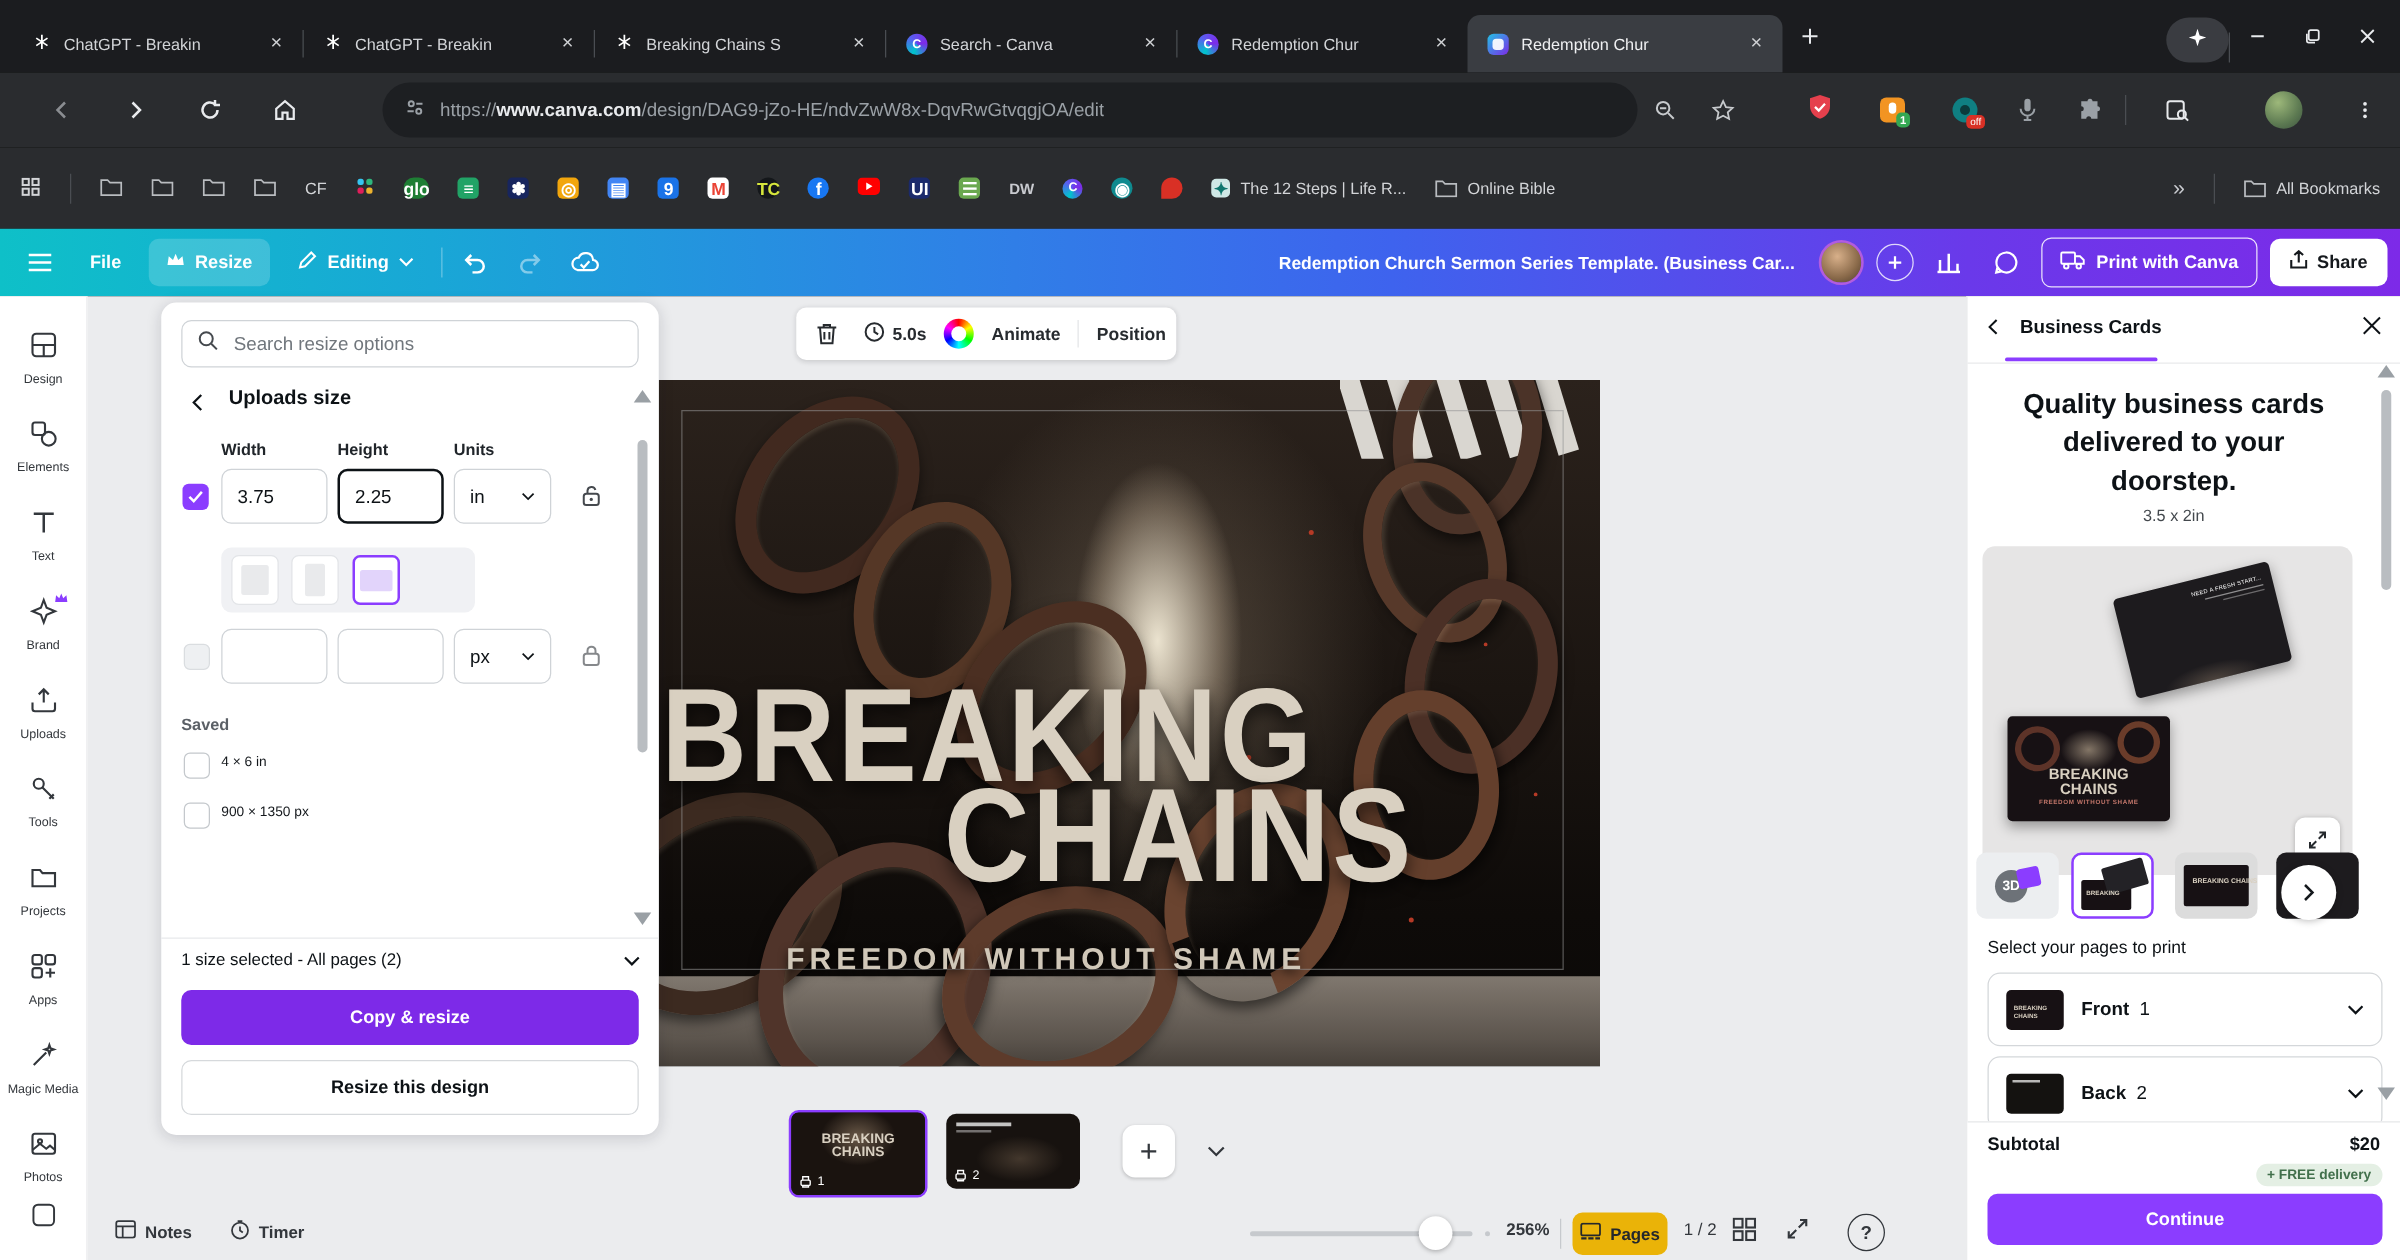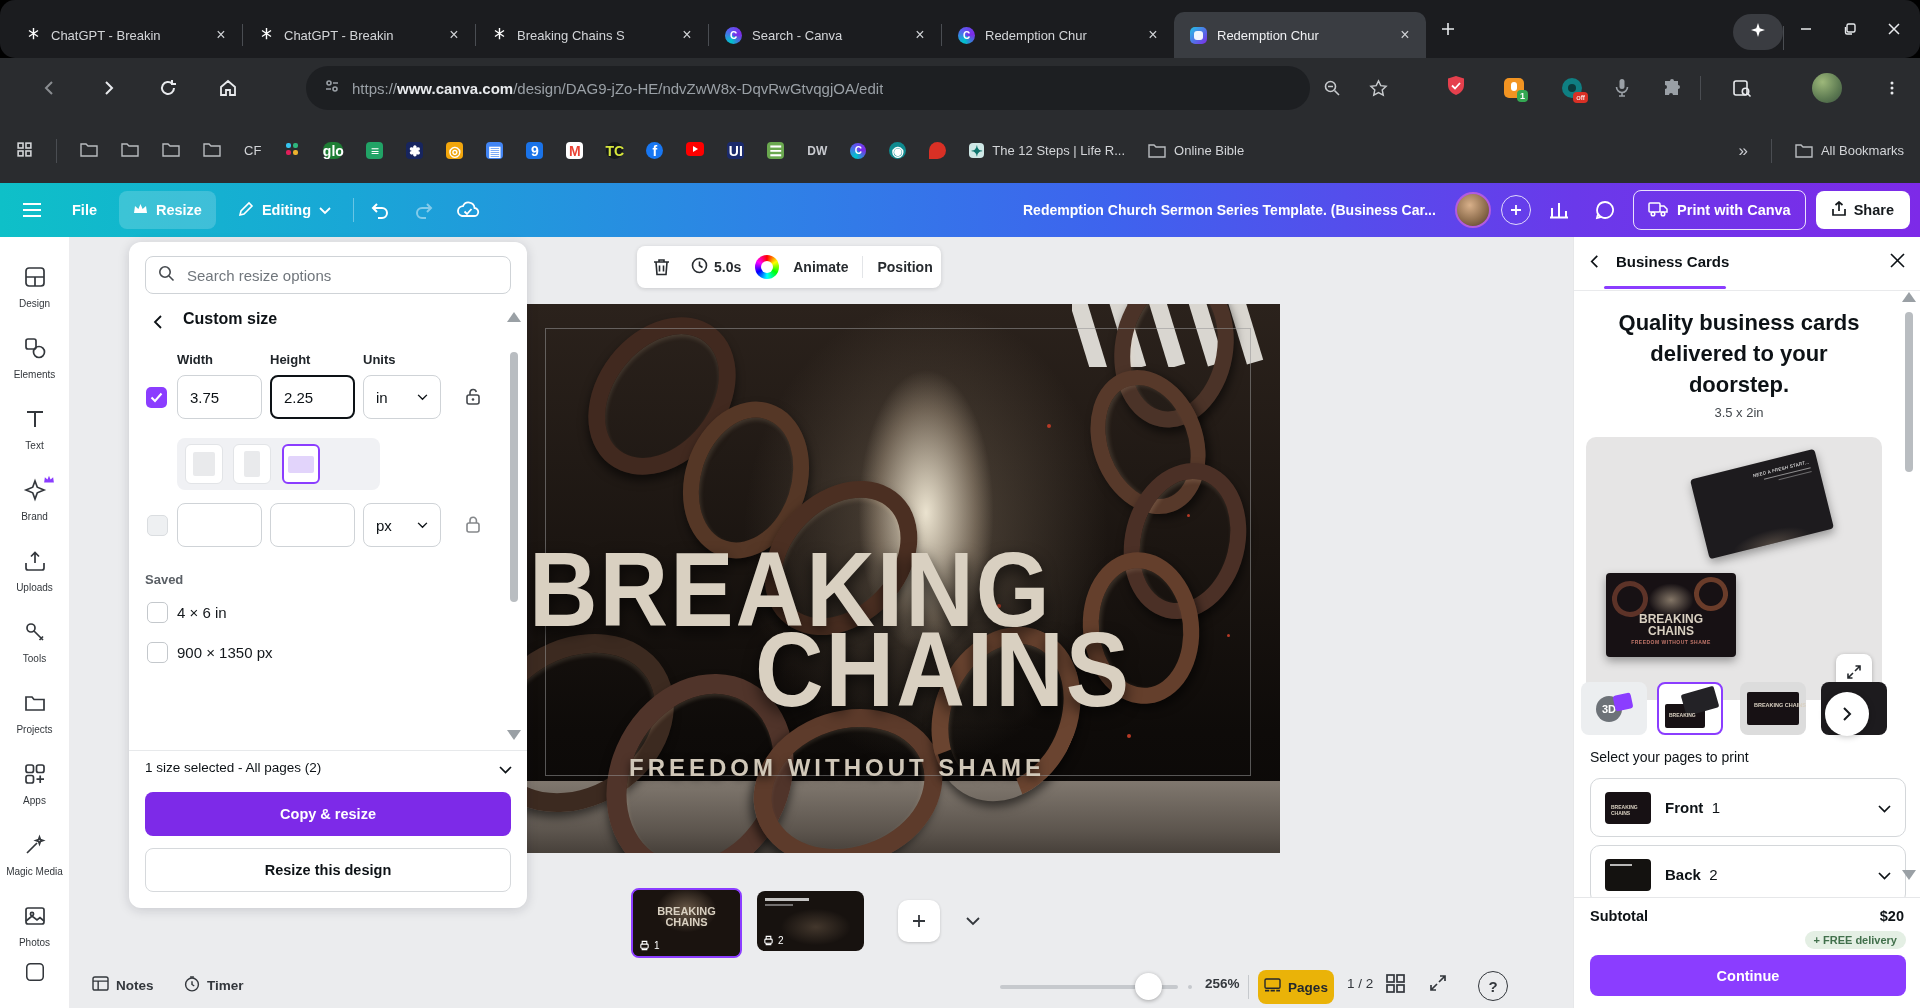--- a/index.html
+++ b/index.html
@@ -1,20 +1,20 @@
 <!DOCTYPE html>
 <html><head>
 <meta charset="utf-8">
 <style>
   html,body{margin:0;padding:0;background:#000;}
   .screen{position:relative;width:1920px;height:1008px;overflow:hidden;
     font-family:"Liberation Sans",sans-serif;-webkit-font-smoothing:antialiased;}
   
   .tabstrip{position:absolute;left:0;top:0;width:1920px;height:58px;background:#1b1c1f;
-    display:flex;align-items:flex-end;padding:0;box-sizing:border-box;border-radius:15px;}
+    display:flex;align-items:flex-end;padding:0;box-sizing:border-box;}
   .tab{height:46px;width:232px;display:flex;align-items:center;gap:10px;padding:0 10px 0 16px;
     box-sizing:border-box;color:#d3d5d8;font-size:13px;position:relative;cursor:default;}
   .tab .title{flex:1;white-space:nowrap;overflow:hidden;}
   .tab.active{background:#3a3d42;border-radius:10px 10px 0 0;color:#f0f1f3;width:252px;}
   .tabsep{width:1px;height:22px;background:#4a4d52;margin-bottom:12px;}
   .tclose{width:22px;height:22px;border-radius:50%;display:flex;align-items:center;justify-content:center;
     color:#cfd1d4;font-size:16px;flex:0 0 auto;}
   .favcircle{width:17px;height:17px;border-radius:50%;flex:0 0 auto;display:flex;align-items:center;justify-content:center;
     background:conic-gradient(from 200deg,#00c4cc,#5a5df0,#7d2ae8,#00c4cc);color:#fff;font-size:10px;font-weight:bold;}
   .favapp{width:17px;height:17px;border-radius:5px;flex:0 0 auto;position:relative;
@@ -106,21 +106,21 @@
     display:flex;align-items:center;justify-content:space-between;padding:0 12px;font-size:15px;width:78px;background:#fff;}
   .cbox{position:absolute;width:21px;height:21px;border-radius:5px;box-sizing:border-box;}
   .cbox.checked{background:#8b3dff;display:flex;align-items:center;justify-content:center;}
   .cbox.un{border:1.5px solid #c4c8cc;background:#fff;}
   .cbox.dis{border:1.5px solid #dadde0;background:#eef0f2;}
   .aspectwrap{position:absolute;left:48px;top:196px;width:203px;height:52px;background:#f0f1f4;border-radius:8px;}
   .aspbtn{position:absolute;top:6px;width:38px;height:40px;background:#fff;border:1px solid #e2e4e7;border-radius:6px;
     display:flex;align-items:center;justify-content:center;box-sizing:border-box;}
   .aspbtn.sel{border:2px solid #8b3dff;}
   .savedrow{position:absolute;left:0;width:100%;height:26px;}
-  .savedrow span{position:absolute;left:48px;top:2px;font-size:15px;color:#14181c;}
+  .savedrow span{position:absolute;left:48px;top:2px;font-size:11px;color:#14181c;}
   .pbtn{position:absolute;left:16px;width:366px;height:44px;border-radius:8px;display:flex;align-items:center;
     justify-content:center;font-size:14.5px;font-weight:bold;box-sizing:border-box;}
   .pbtn.primary{background:#7d2ae8;color:#fff;}
   .pbtn.ghost{border:1px solid #d6d9dc;color:#0d1216;background:#fff;}
   .scrollcol{position:absolute;width:10px;}
   .tri-up{width:0;height:0;border-left:7px solid transparent;border-right:7px solid transparent;border-bottom:10px solid #9aa0a5;}
   .tri-dn{width:0;height:0;border-left:7px solid transparent;border-right:7px solid transparent;border-top:10px solid #9aa0a5;}
   .sthumb{background:#b9bdc1;border-radius:5px;width:8px;position:absolute;}
   
   .ppanel{position:absolute;left:1573px;top:237px;width:347px;height:771px;background:#fff;border-left:1px solid #e6e7e9;
@@ -679,21 +679,21 @@
             <circle cx="7" cy="7" r="5.2" fill="none" stroke="#45494e" stroke-width="1.6"></circle>
             <path d="M11 11l4.5 4.5" stroke="#45494e" stroke-width="1.6"></path>
           </svg></span>
       <input placeholder="Search resize options" style="">
     </div>
     <div style="position:absolute;left:22px;top:72px">
       <svg width="14" height="16" viewBox="0 0 14 16">
           <path d="M10 2L4 8l6 6" fill="none" stroke="#0d1216" stroke-width="1.8"></path>
         </svg>
     </div>
-    <div style="position:absolute;left:54px;top:68px;font-size:16px;font-weight:bold">Custom size</div>
+    <div style="position:absolute;left:54px;top:68px;font-size:16px;font-weight:bold">Uploads size</div>
 
     <div class="flabel" style="left:48px;top:110px">Width</div>
     <div class="flabel" style="left:141px;top:110px">Height</div>
     <div class="flabel" style="left:234px;top:110px">Units</div>
 
     <div class="cbox checked" style="left:17px;top:145px">
       <svg width="13" height="11" viewBox="0 0 13 11">
           <path d="M1.5 5.5l3.5 3.5 6.5-7.5" fill="none" stroke="#fff" stroke-width="2"></path>
         </svg>
     </div>

